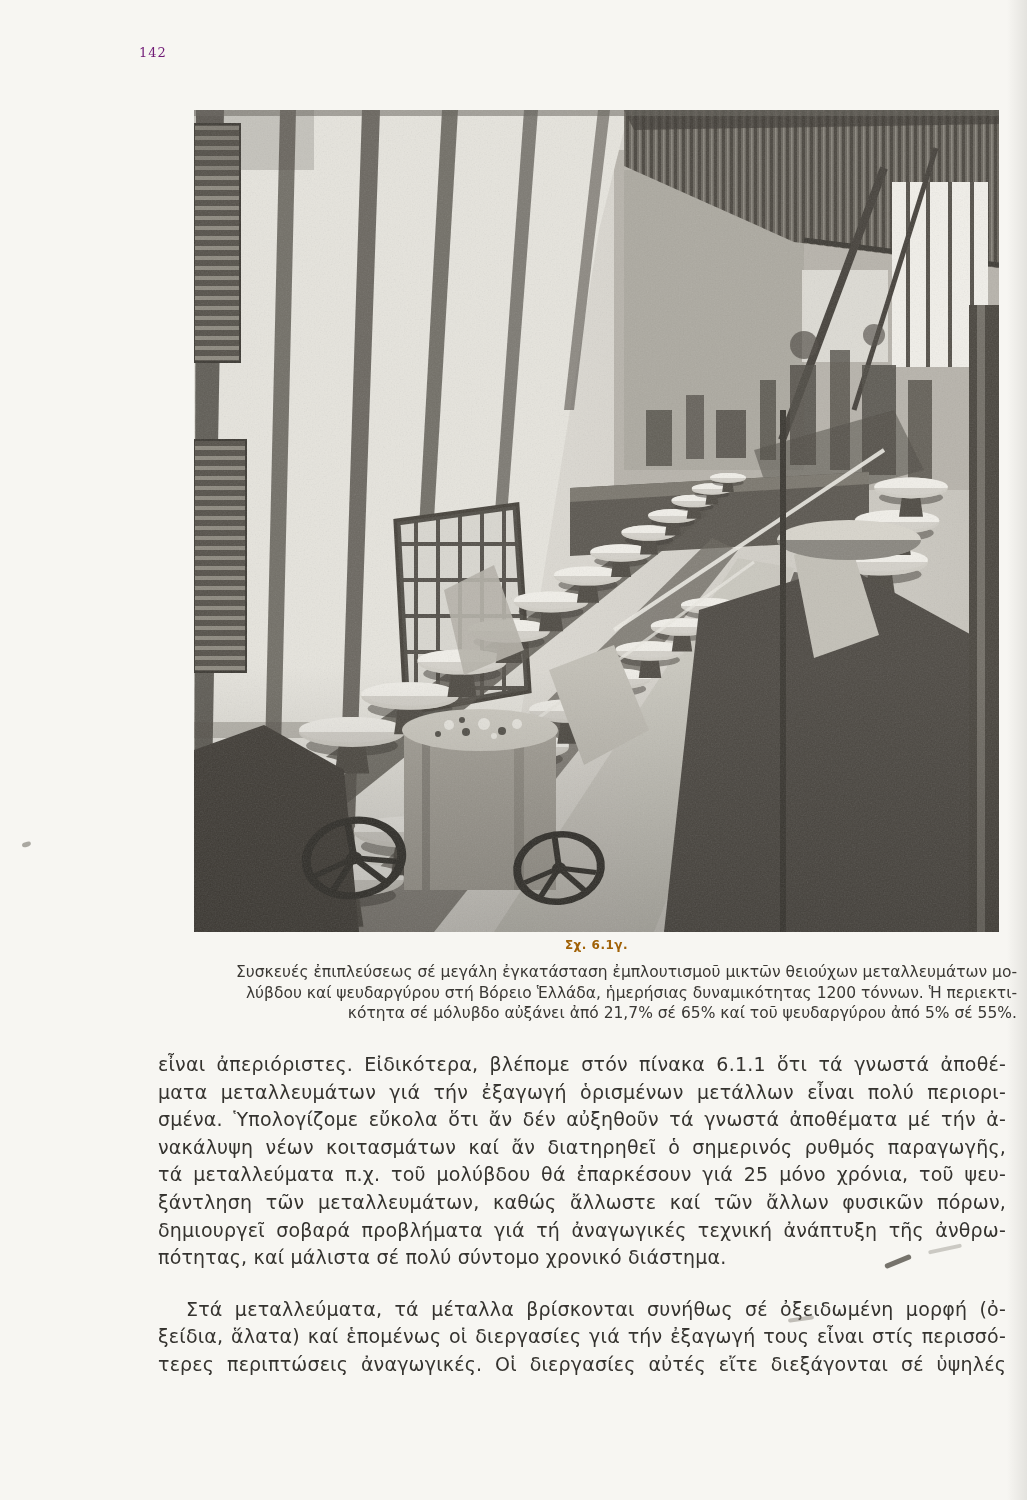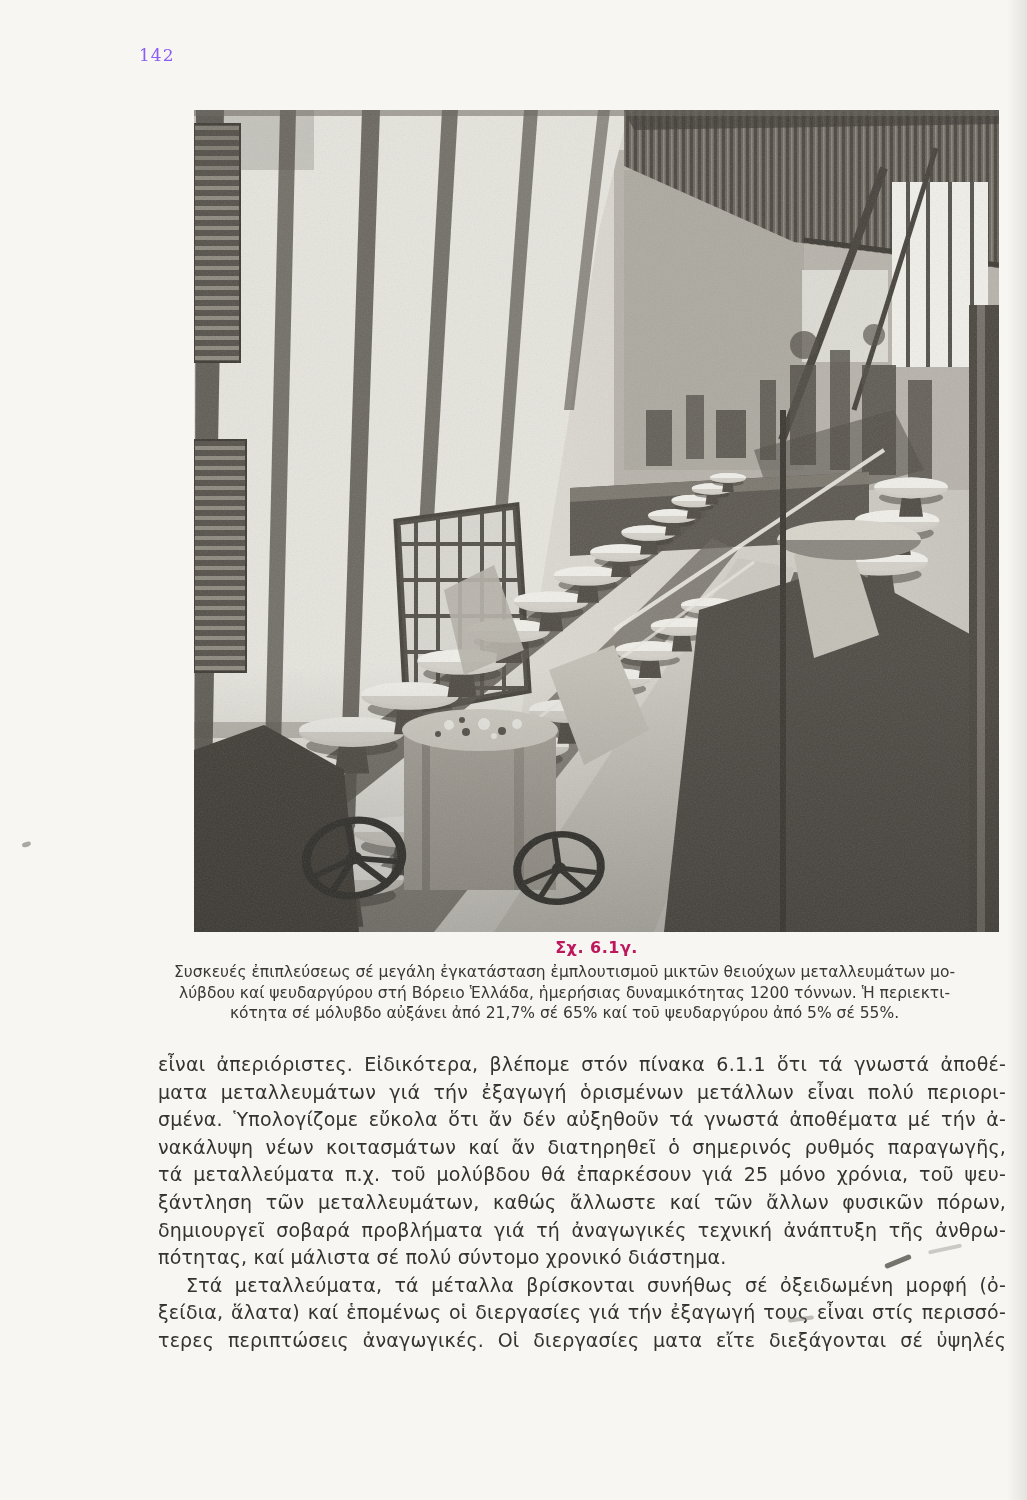--- a/index.html
+++ b/index.html
@@ -10,50 +10,50 @@
     overflow:hidden;
     font-family:"DejaVu Sans", sans-serif;
   }
   .page-edge-shade{
     position:absolute;right:0;top:0;width:20px;height:1500px;
     background:linear-gradient(to right, rgba(60,58,52,0), rgba(60,58,52,0.10));
   }
   .page-number{
     position:absolute;left:139px;top:45px;
     font-family:"DejaVu Serif", serif;
-    font-size:17px;letter-spacing:1px;color:#8b5cf6;
+    font-size:13px;letter-spacing:1px;color:#701a75;
   }
   .photo{
     position:absolute;left:194px;top:110px;width:805px;height:822px;
     margin:0;overflow:hidden;background:#d9d6cf;
   }
   .photo svg{display:block;width:100%;height:100%;}
   .figure-label{
     position:absolute;left:194px;top:938px;width:805px;
-    text-align:center;font-size:16px;font-weight:bold;color:#be185d;
+    text-align:center;font-size:12px;font-weight:bold;color:#a16207;
     letter-spacing:0.5px;
   }
   .caption{
     position:absolute;left:112px;top:962px;width:905px;
-    text-align:center;color:#3a3834;
+    text-align:right;color:#3a3834;
     font-size:15.5px;line-height:20.5px;
   }
   .caption-line{white-space:nowrap;}
   .body-text{
     position:absolute;left:158px;top:1051px;width:848px;
     color:#35332f;font-size:19px;line-height:27.6px;
     letter-spacing:0.2px;
   }
   .body-line{
     text-align:justify;
     text-align-last:justify;
     white-space:normal;
   }
   .body-line.no-just{text-align:left;text-align-last:left;}
-  .body-line.indent{padding-left:28px;}
+  .body-line.indent{padding-left:28px;margin-top:24px;}
   .margin-speck{
     position:absolute;left:22px;top:842px;width:9px;height:5px;
     background:#6b675f;border-radius:50% 40% 60% 50%;opacity:0.55;
     transform:rotate(-15deg);
   }
   .pen-mark-1{
     position:absolute;left:884px;top:1259px;width:28px;height:5px;
     background:#55524a;border-radius:3px;opacity:0.8;
     transform:rotate(-22deg);
   }
@@ -298,19 +298,19 @@
     <div class="body-line">εἶναι ἀπεριόριστες. Εἰδικότερα, βλέπομε στόν πίνακα 6.1.1 ὅτι τά γνωστά ἀποθέ-</div>
     <div class="body-line">ματα μεταλλευμάτων γιά τήν ἐξαγωγή ὁρισμένων μετάλλων εἶναι πολύ περιορι-</div>
     <div class="body-line">σμένα. Ὑπολογίζομε εὔκολα ὅτι ἄν δέν αὐξηθοῦν τά γνωστά ἀποθέματα μέ τήν ἀ-</div>
     <div class="body-line">νακάλυψη νέων κοιτασμάτων καί ἄν διατηρηθεῖ ὁ σημερινός ρυθμός παραγωγῆς,</div>
     <div class="body-line">τά μεταλλεύματα π.χ. τοῦ μολύβδου θά ἐπαρκέσουν γιά 25 μόνο χρόνια, τοῦ ψευ-</div>
     <div class="body-line">ξάντληση τῶν μεταλλευμάτων, καθώς ἄλλωστε καί τῶν ἄλλων φυσικῶν πόρων,</div>
     <div class="body-line">δημιουργεῖ σοβαρά προβλήματα γιά τή ἀναγωγικές τεχνική ἀνάπτυξη τῆς ἀνθρω-</div>
     <div class="body-line no-just">πότητας, καί μάλιστα σέ πολύ σύντομο χρονικό διάστημα.</div>
     <div class="body-line indent">Στά μεταλλεύματα, τά μέταλλα βρίσκονται συνήθως σέ ὀξειδωμένη μορφή (ὀ-</div>
     <div class="body-line">ξείδια, ἅλατα) καί ἑπομένως οἱ διεργασίες γιά τήν ἐξαγωγή τους εἶναι στίς περισσό-</div>
-    <div class="body-line">τερες περιπτώσεις ἀναγωγικές. Οἱ διεργασίες ματα εἴτε διεξάγονται σέ ὑψηλές</div>
+    <div class="body-line">τερες περιπτώσεις ἀναγωγικές. Οἱ διεργασίες αὐτές εἴτε διεξάγονται σέ ὑψηλές</div>
   </div>
 
 <div class="margin-speck"></div>
 <div class="pen-mark-1"></div>
 <div class="pen-mark-2"></div>
 <div class="pen-mark-3"></div>
 
 </body></html>

